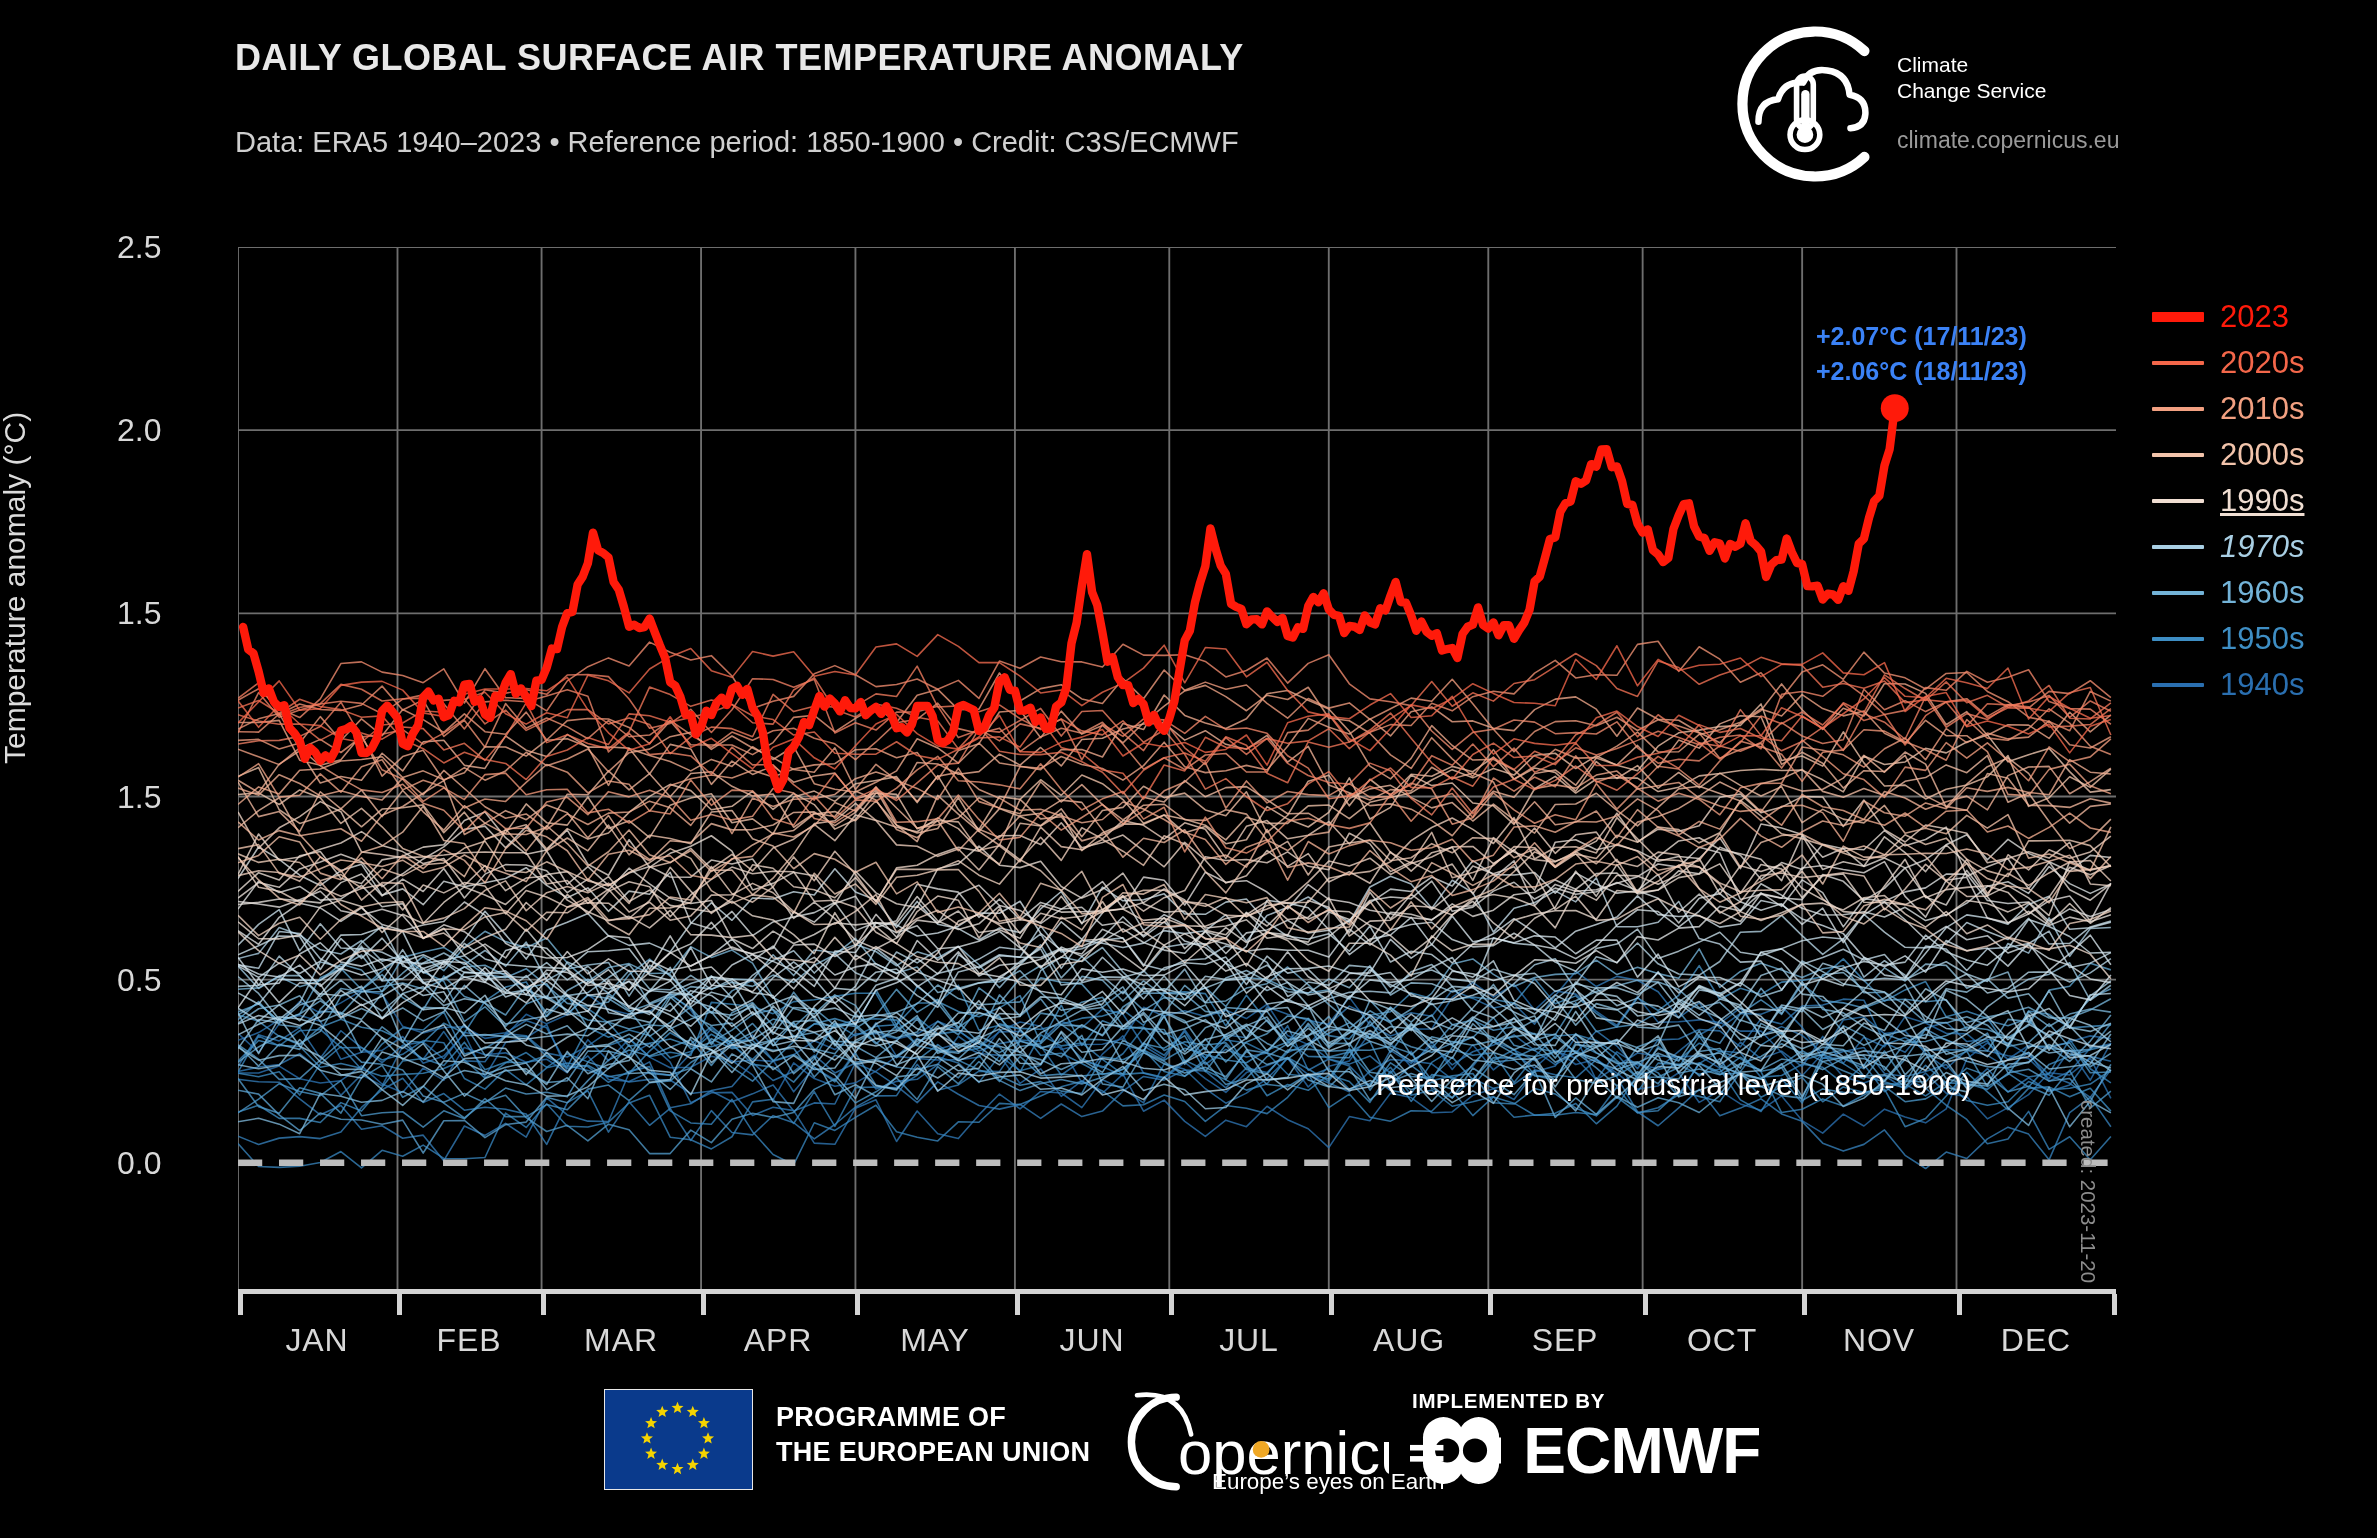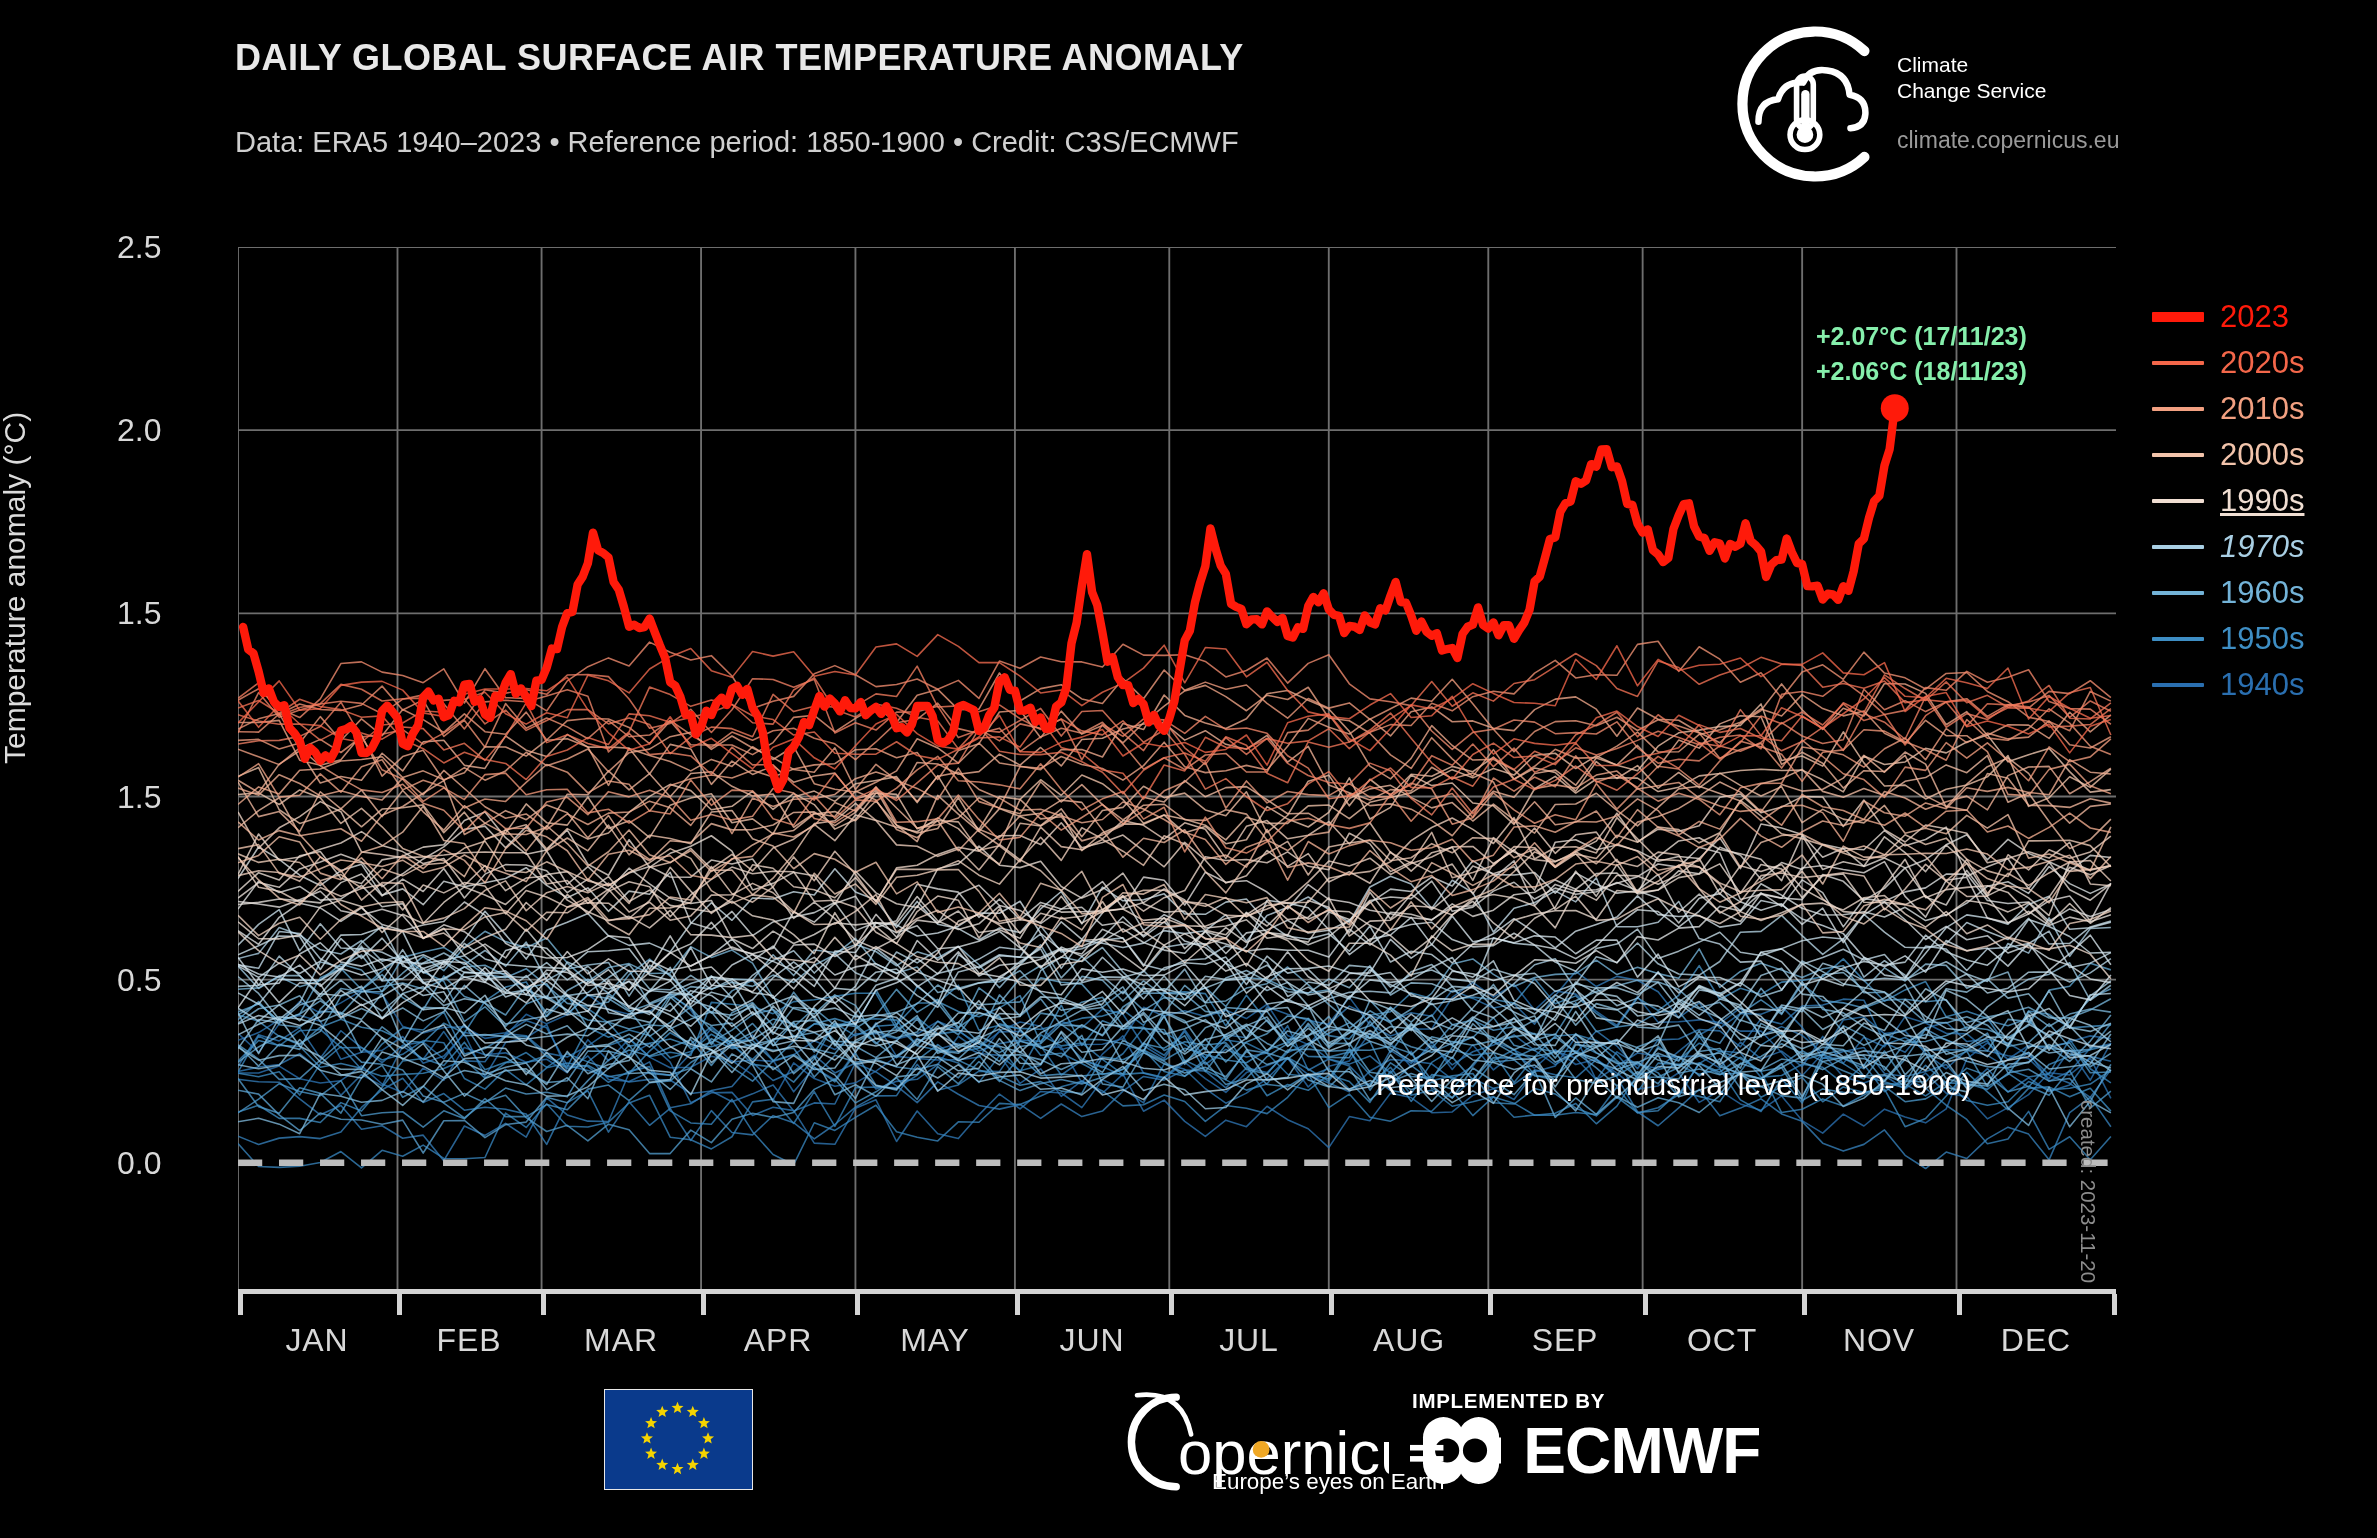--- a/index.html
+++ b/index.html
@@ -29,21 +29,21 @@
   .xtick{position:absolute;top:1294px;width:4.7px;height:20.5px;background:#d4d4d4;}
   .xlabel{position:absolute;top:1322px;font-size:32px;color:#d8d8d8;
           text-align:center;transform:translateX(-50%);letter-spacing:0.9px;}
 
   .ylabel-tick{position:absolute;font-size:32px;color:#d8d8d8;
                text-align:left;width:103px;transform:translateY(-50%);}
   #yaxis-title{position:absolute;left:-1.9px;top:764px;font-size:30px;color:#dcdcdc;
                transform:rotate(-90deg);transform-origin:left top;white-space:nowrap;}
 
   
-  .anno-red{position:absolute;font-size:25px;font-weight:bold;color:#86efac;
+  .anno-red{position:absolute;font-size:25px;font-weight:bold;color:#3b82f6;
             white-space:nowrap;text-align:right;}
   #ref-note{position:absolute;left:1376px;top:1068px;font-size:30px;color:#ffffff;
             white-space:nowrap;}
   #created{position:absolute;left:2100px;top:1100px;font-size:20.5px;color:#8d8d8d;
            transform:rotate(90deg);transform-origin:left top;white-space:nowrap;}
 
   
   #legend{position:absolute;left:2152px;top:294px;width:224px;}
   .leg-row{display:flex;align-items:center;height:46px;}
   .leg-swatch{width:52px;height:4.7px;margin-right:16px;flex:none;border-radius:0.9px;}
@@ -299,20 +299,24 @@
           <polygon points="97.0,76.4 98.8,81.0 103.7,81.3 99.9,84.4 101.1,89.1 97.0,86.4 92.9,89.1 94.1,84.4 90.3,81.3 95.2,81.0"></polygon>
           <polygon points="80.0,81.0 81.8,85.6 86.7,85.8 82.9,88.9 84.1,93.7 80.0,91.0 75.9,93.7 77.1,88.9 73.3,85.8 78.2,85.6"></polygon>
           <polygon points="63.0,76.4 64.8,81.0 69.7,81.3 65.9,84.4 67.1,89.1 63.0,86.4 58.9,89.1 60.1,84.4 56.3,81.3 61.2,81.0"></polygon>
           <polygon points="50.6,64.0 52.3,68.6 57.2,68.8 53.4,71.9 54.7,76.7 50.6,74.0 46.4,76.7 47.7,71.9 43.9,68.8 48.8,68.6"></polygon>
           <polygon points="46.0,47.0 47.8,51.6 52.7,51.8 48.9,54.9 50.1,59.7 46.0,57.0 41.9,59.7 43.1,54.9 39.3,51.8 44.2,51.6"></polygon>
           <polygon points="50.6,30.0 52.3,34.6 57.2,34.8 53.4,37.9 54.7,42.7 50.6,40.0 46.4,42.7 47.7,37.9 43.9,34.8 48.8,34.6"></polygon>
           <polygon points="63.0,17.6 64.8,22.1 69.7,22.4 65.9,25.5 67.1,30.2 63.0,27.6 58.9,30.2 60.1,25.5 56.3,22.4 61.2,22.1"></polygon>
         </g>
     </svg>
   </div>
+  <div id="eu-text">
+    <div>PROGRAMME OF</div>
+    <div>THE EUROPEAN UNION</div>
+  </div>
 
   <svg id="cop-logo" viewBox="0 0 300 122">
     <path d="M72 14 A46 46 0 1 0 72 110" fill="none" stroke="#fff" stroke-width="8" stroke-linecap="round"></path>
     <path d="M30 12 q48 -6 58 42" fill="none" stroke="#fff" stroke-width="5" stroke-linecap="round"></path>
     <text x="74" y="96" font-family="Liberation Sans, sans-serif" font-size="66" fill="#fff" id="cop-word">opernicus</text>
     <circle cx="163" cy="70" r="9" fill="#f0a825"></circle>
   </svg>
   <div id="cop-tag">Europe’s eyes on Earth</div>
 
   <div id="impl-by">IMPLEMENTED BY</div>

